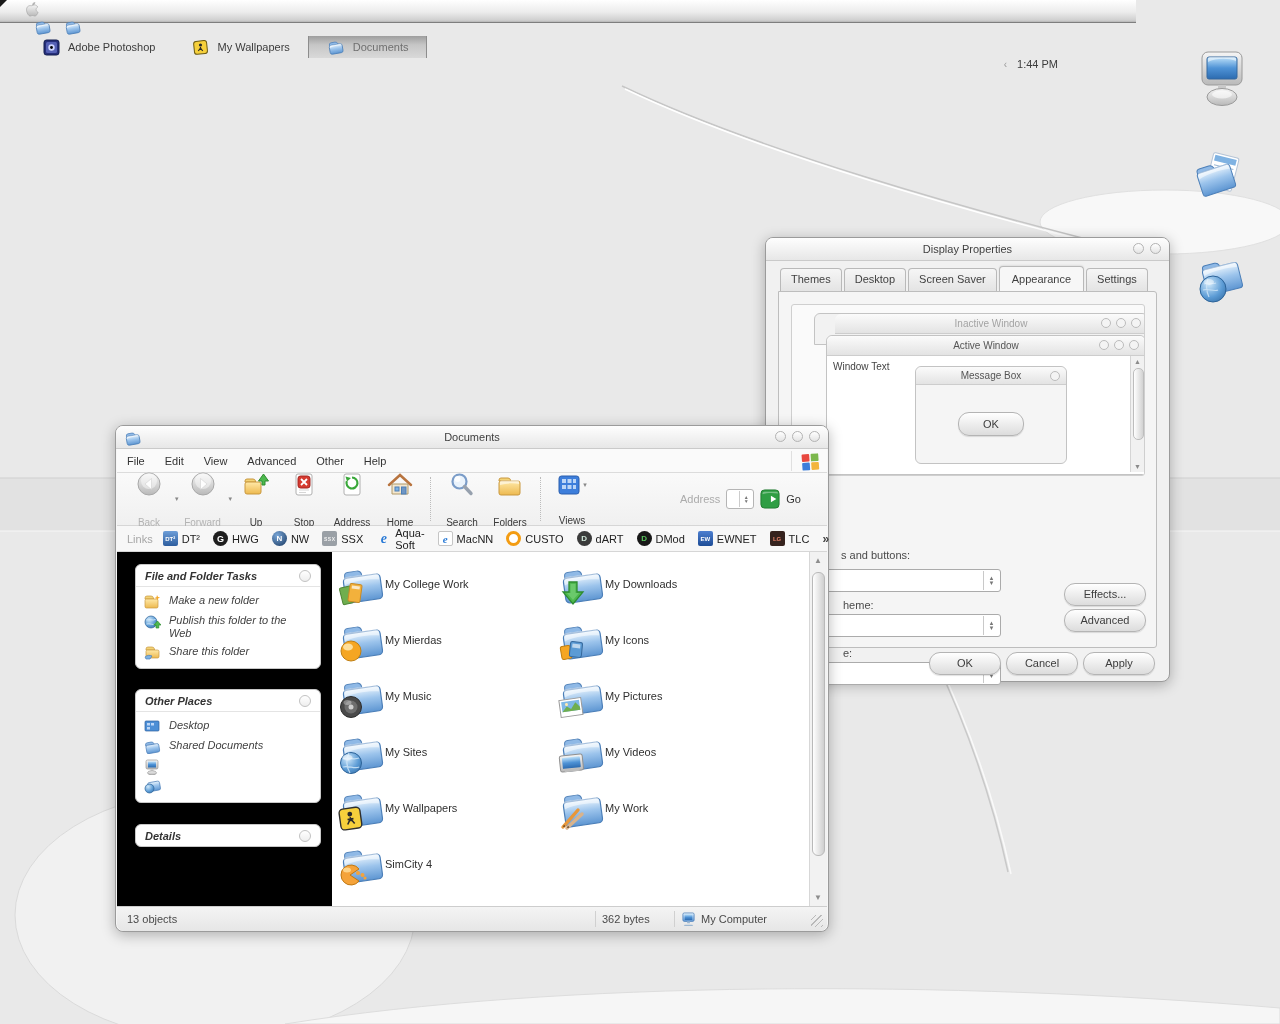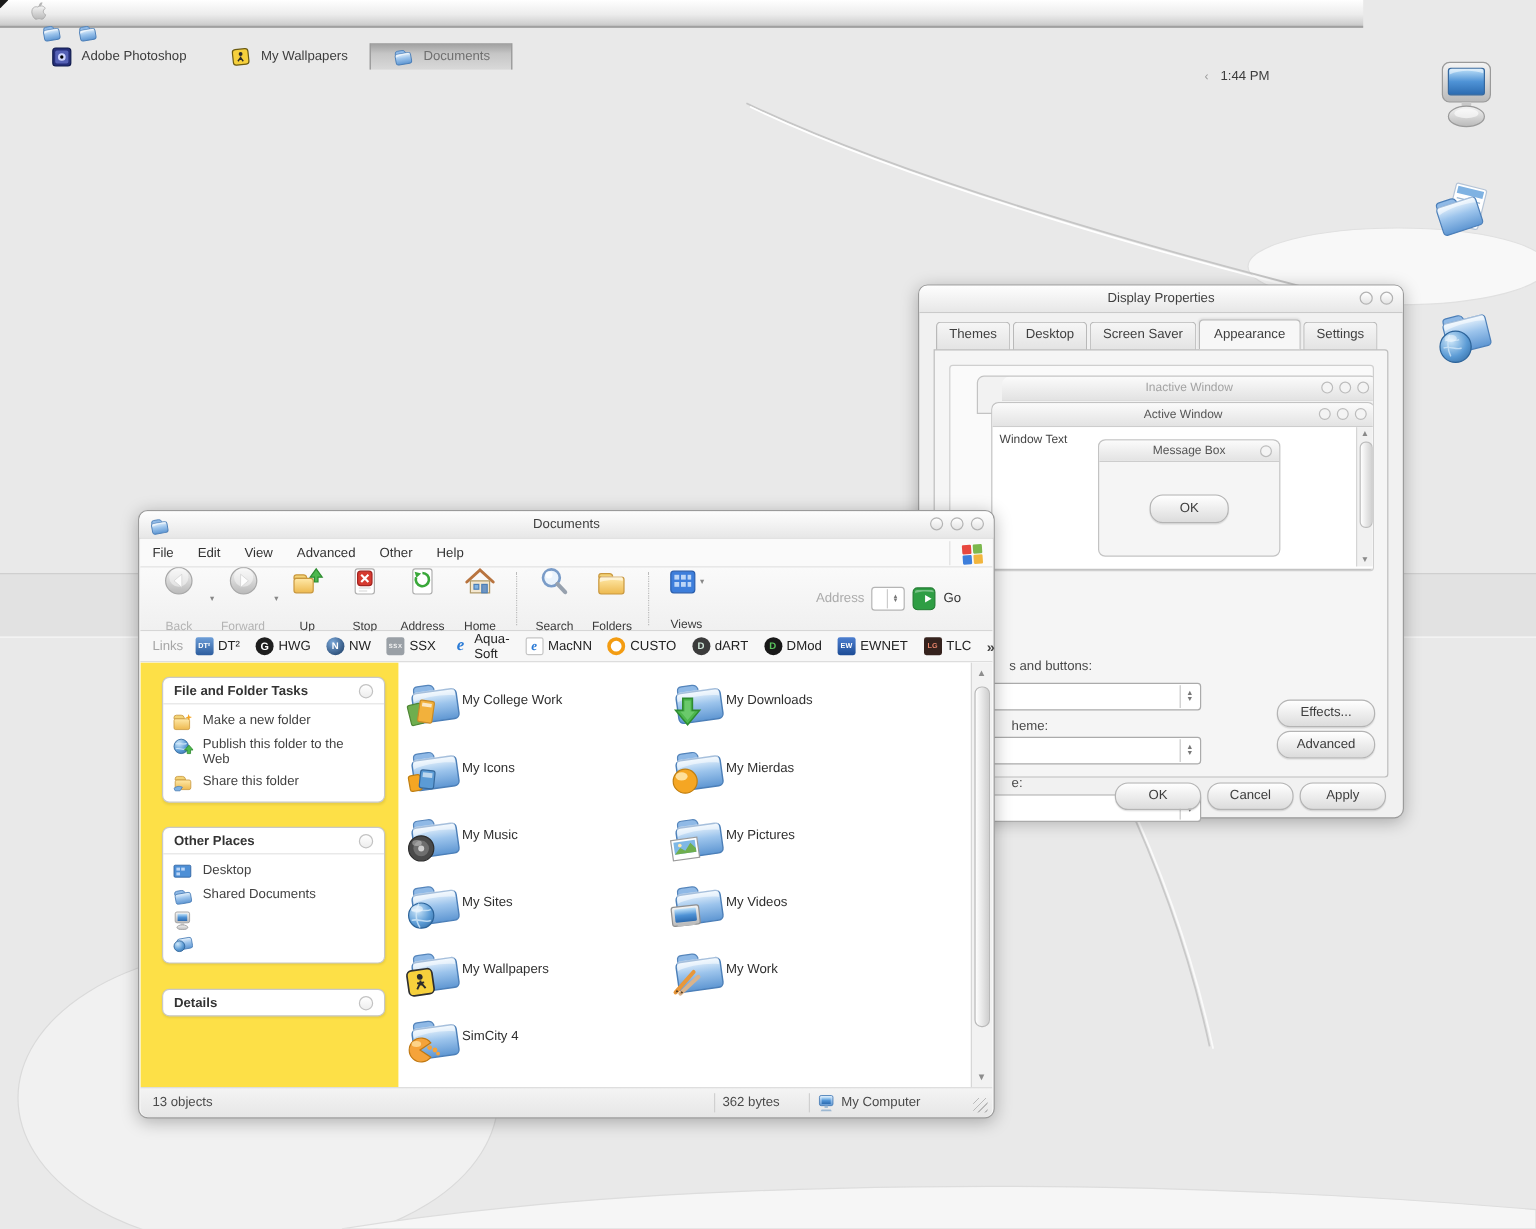--- a/index.html
+++ b/index.html
@@ -114,21 +114,21 @@
   .k-ssx{background:#9aa0a6;color:#f2f2f2;font-size:5px;letter-spacing:.5px;}
   .k-ie{background:transparent;color:#2b7bd6;font-size:14px;font-style:italic;font-family:"Liberation Serif",serif;}
   .k-iedoc{background:#fff;border:1px solid #c5c5c5;color:#2b7bd6;font-size:11px;font-style:italic;font-family:"Liberation Serif",serif;}
   .k-custo{background:#fff;border:3px solid #f39c12;border-radius:50%;}
   .k-dart{background:#3b3b3b;border-radius:50%;color:#cfe6d8;font-size:8px;}
   .k-dmod{background:#181818;border-radius:50%;color:#59c25d;font-size:8px;}
   .k-ewnet{background:linear-gradient(#4d7fd0,#1d4c96);font-size:6px;}
   .k-tlc{background:#35221d;color:#e8846a;font-size:6px;}
   #links-more{margin-left:auto;margin-right:10px;font-size:12px;color:#444;font-weight:bold;}
   #doc-body{position:absolute;left:1px;top:126px;width:710px;height:354px;background:#fff;overflow:hidden;}
-  #sidebar{position:absolute;left:0;top:0;width:215px;height:354px;background:#fde047;}
+  #sidebar{position:absolute;left:0;top:0;width:215px;height:354px;background:#000000;font-style:italic;}
   .panel{position:absolute;left:18px;width:184px;background:#fff;border:1px solid #c8c8c8;border-radius:6px;
     box-shadow:0 1px 2px rgba(0,0,0,.08);}
   .panel-hd{display:flex;align-items:center;justify-content:space-between;padding:5px 9px 4px 9px;
     border-bottom:1px solid #e4e4e4;}
   .panel-hd .ph-t{font-size:11px;font-weight:bold;color:#333;}
   .panel-hd .ph-btn{width:12px;height:12px;border-radius:50%;border:1px solid #c2c2c2;
     background:linear-gradient(#fff,#eee);box-sizing:border-box;flex:none;}
   .panel-items{padding:7px 8px 8px 8px;display:flex;flex-direction:column;gap:5px;}
   .p-item{display:flex;gap:8px;font-size:11px;color:#424242;align-items:flex-start;line-height:13px;}
   .p-item .pi-ico{flex:none;width:17px;height:15px;}
@@ -769,47 +769,47 @@
           <span class="ficon">
             <span><svg width="46" height="46" viewBox="0 0 46 46">
                 <g transform="rotate(-8 23 24)">
                   <path d="M7 13q0-3.5 3.5-3.5h9q3.5 0 4.5 3.5v2H7z" fill="#8fb9e6" stroke="#5585bb"></path>
                   <rect x="5" y="15" width="37" height="25" rx="4" fill="url(#gBlue)" stroke="#4c7fb8" stroke-width="1.2"></rect>
                   <path d="M6 22c7-3.5 27-3.5 35-1v-4a3 3 0 0 0-3-3H9a3 3 0 0 0-3 3z" fill="#fff" opacity=".5"></path>
                 </g>
               </svg></span>
             <span class="badge">
               <svg width="30" height="30" viewBox="0 0 30 30">
+                <circle cx="13" cy="17" r="10" fill="#f5a623"></circle>
+                <circle cx="13" cy="17" r="10" fill="none" stroke="#c07f12"></circle>
+                <ellipse cx="10" cy="13" rx="5" ry="3.5" fill="#ffe9b0" opacity=".85"></ellipse>
+              </svg>
+            </span>
+          </span>
+          <span class="flabel">My Mierdas</span>
+        </span>
+
+        <span class="tile">
+          <span class="ficon">
+            <span><svg width="46" height="46" viewBox="0 0 46 46">
+                <g transform="rotate(-8 23 24)">
+                  <path d="M7 13q0-3.5 3.5-3.5h9q3.5 0 4.5 3.5v2H7z" fill="#8fb9e6" stroke="#5585bb"></path>
+                  <rect x="5" y="15" width="37" height="25" rx="4" fill="url(#gBlue)" stroke="#4c7fb8" stroke-width="1.2"></rect>
+                  <path d="M6 22c7-3.5 27-3.5 35-1v-4a3 3 0 0 0-3-3H9a3 3 0 0 0-3 3z" fill="#fff" opacity=".5"></path>
+                </g>
+              </svg></span>
+            <span class="badge">
+              <svg width="30" height="30" viewBox="0 0 30 30">
                 <rect x="3" y="12" width="10" height="13" rx="2" fill="#f5a623" stroke="#c07f12" transform="rotate(-10 8 18)"></rect>
                 <rect x="12" y="8" width="12" height="15" rx="2" fill="#5b9bd5" stroke="#36699c" transform="rotate(6 18 15)"></rect>
                 <rect x="14" y="10" width="8" height="4" fill="#fff" opacity=".6" transform="rotate(6 18 15)"></rect>
               </svg>
             </span>
           </span>
           <span class="flabel">My Icons</span>
-        </span>
-
-        <span class="tile">
-          <span class="ficon">
-            <span><svg width="46" height="46" viewBox="0 0 46 46">
-                <g transform="rotate(-8 23 24)">
-                  <path d="M7 13q0-3.5 3.5-3.5h9q3.5 0 4.5 3.5v2H7z" fill="#8fb9e6" stroke="#5585bb"></path>
-                  <rect x="5" y="15" width="37" height="25" rx="4" fill="url(#gBlue)" stroke="#4c7fb8" stroke-width="1.2"></rect>
-                  <path d="M6 22c7-3.5 27-3.5 35-1v-4a3 3 0 0 0-3-3H9a3 3 0 0 0-3 3z" fill="#fff" opacity=".5"></path>
-                </g>
-              </svg></span>
-            <span class="badge">
-              <svg width="30" height="30" viewBox="0 0 30 30">
-                <circle cx="13" cy="17" r="10" fill="#f5a623"></circle>
-                <circle cx="13" cy="17" r="10" fill="none" stroke="#c07f12"></circle>
-                <ellipse cx="10" cy="13" rx="5" ry="3.5" fill="#ffe9b0" opacity=".85"></ellipse>
-              </svg>
-            </span>
-          </span>
-          <span class="flabel">My Mierdas</span>
         </span>
 
         <span class="tile">
           <span class="ficon">
             <span><svg width="46" height="46" viewBox="0 0 46 46">
                 <g transform="rotate(-8 23 24)">
                   <path d="M7 13q0-3.5 3.5-3.5h9q3.5 0 4.5 3.5v2H7z" fill="#8fb9e6" stroke="#5585bb"></path>
                   <rect x="5" y="15" width="37" height="25" rx="4" fill="url(#gBlue)" stroke="#4c7fb8" stroke-width="1.2"></rect>
                   <path d="M6 22c7-3.5 27-3.5 35-1v-4a3 3 0 0 0-3-3H9a3 3 0 0 0-3 3z" fill="#fff" opacity=".5"></path>
                 </g>

